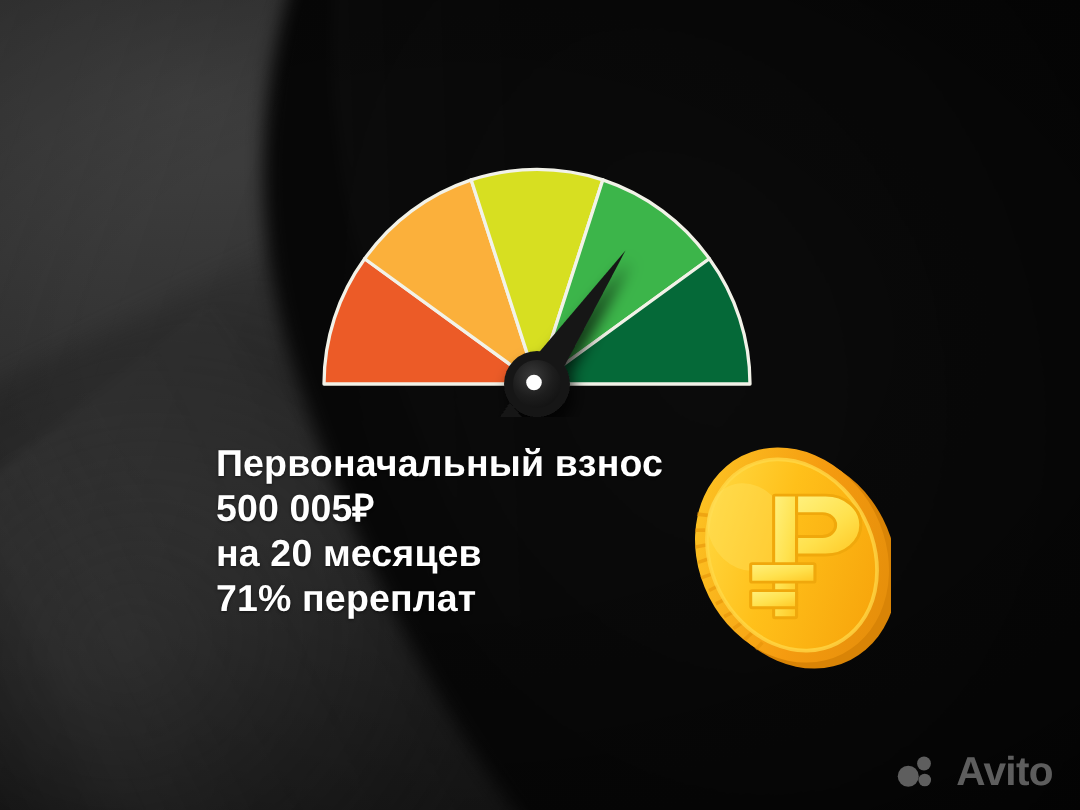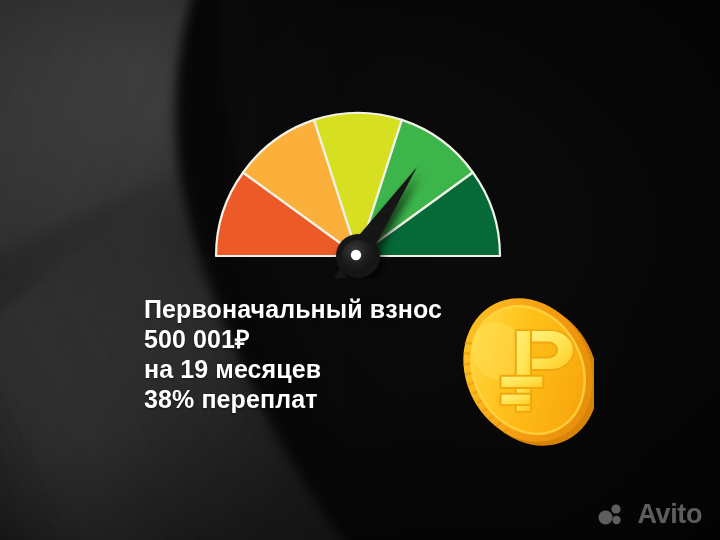--- a/index.html
+++ b/index.html
@@ -190,23 +190,23 @@
         <path d="M 152,156 m -22,0 a 22,22 0 1 0 44,0 a 22,22 0 1 0 -44,0 Z" fill="#181818"></path>
         <path d="M 134,168 L 112,200 L 150,188 Z" fill="#121212"></path>
       </g>
       <circle cx="152" cy="156" r="16" fill="url(#hubGrad)"></circle>
       <circle cx="150" cy="155" r="5.2" fill="#ffffff"></circle>
     </svg>
   </div>
 
   <div class="copy">
     <div class="copy-line">Первоначальный взнос</div>
-    <div class="copy-line">500 001₽</div>
-    <div class="copy-line">на 19 месяцев</div>
-    <div class="copy-line">38% переплат</div>
+    <div class="copy-line">500 005₽</div>
+    <div class="copy-line">на 20 месяцев</div>
+    <div class="copy-line">71% переплат</div>
   </div>
 
   <div class="coin">
     <svg width="132" height="162" viewBox="0 0 132 162">
       <defs>
         <linearGradient id="coinFace" x1="12%" y1="6%" x2="86%" y2="94%">
           <stop offset="0%" stop-color="#FFD942"></stop>
           <stop offset="42%" stop-color="#FFC01A"></stop>
           <stop offset="100%" stop-color="#F7A40B"></stop>
         </linearGradient>

